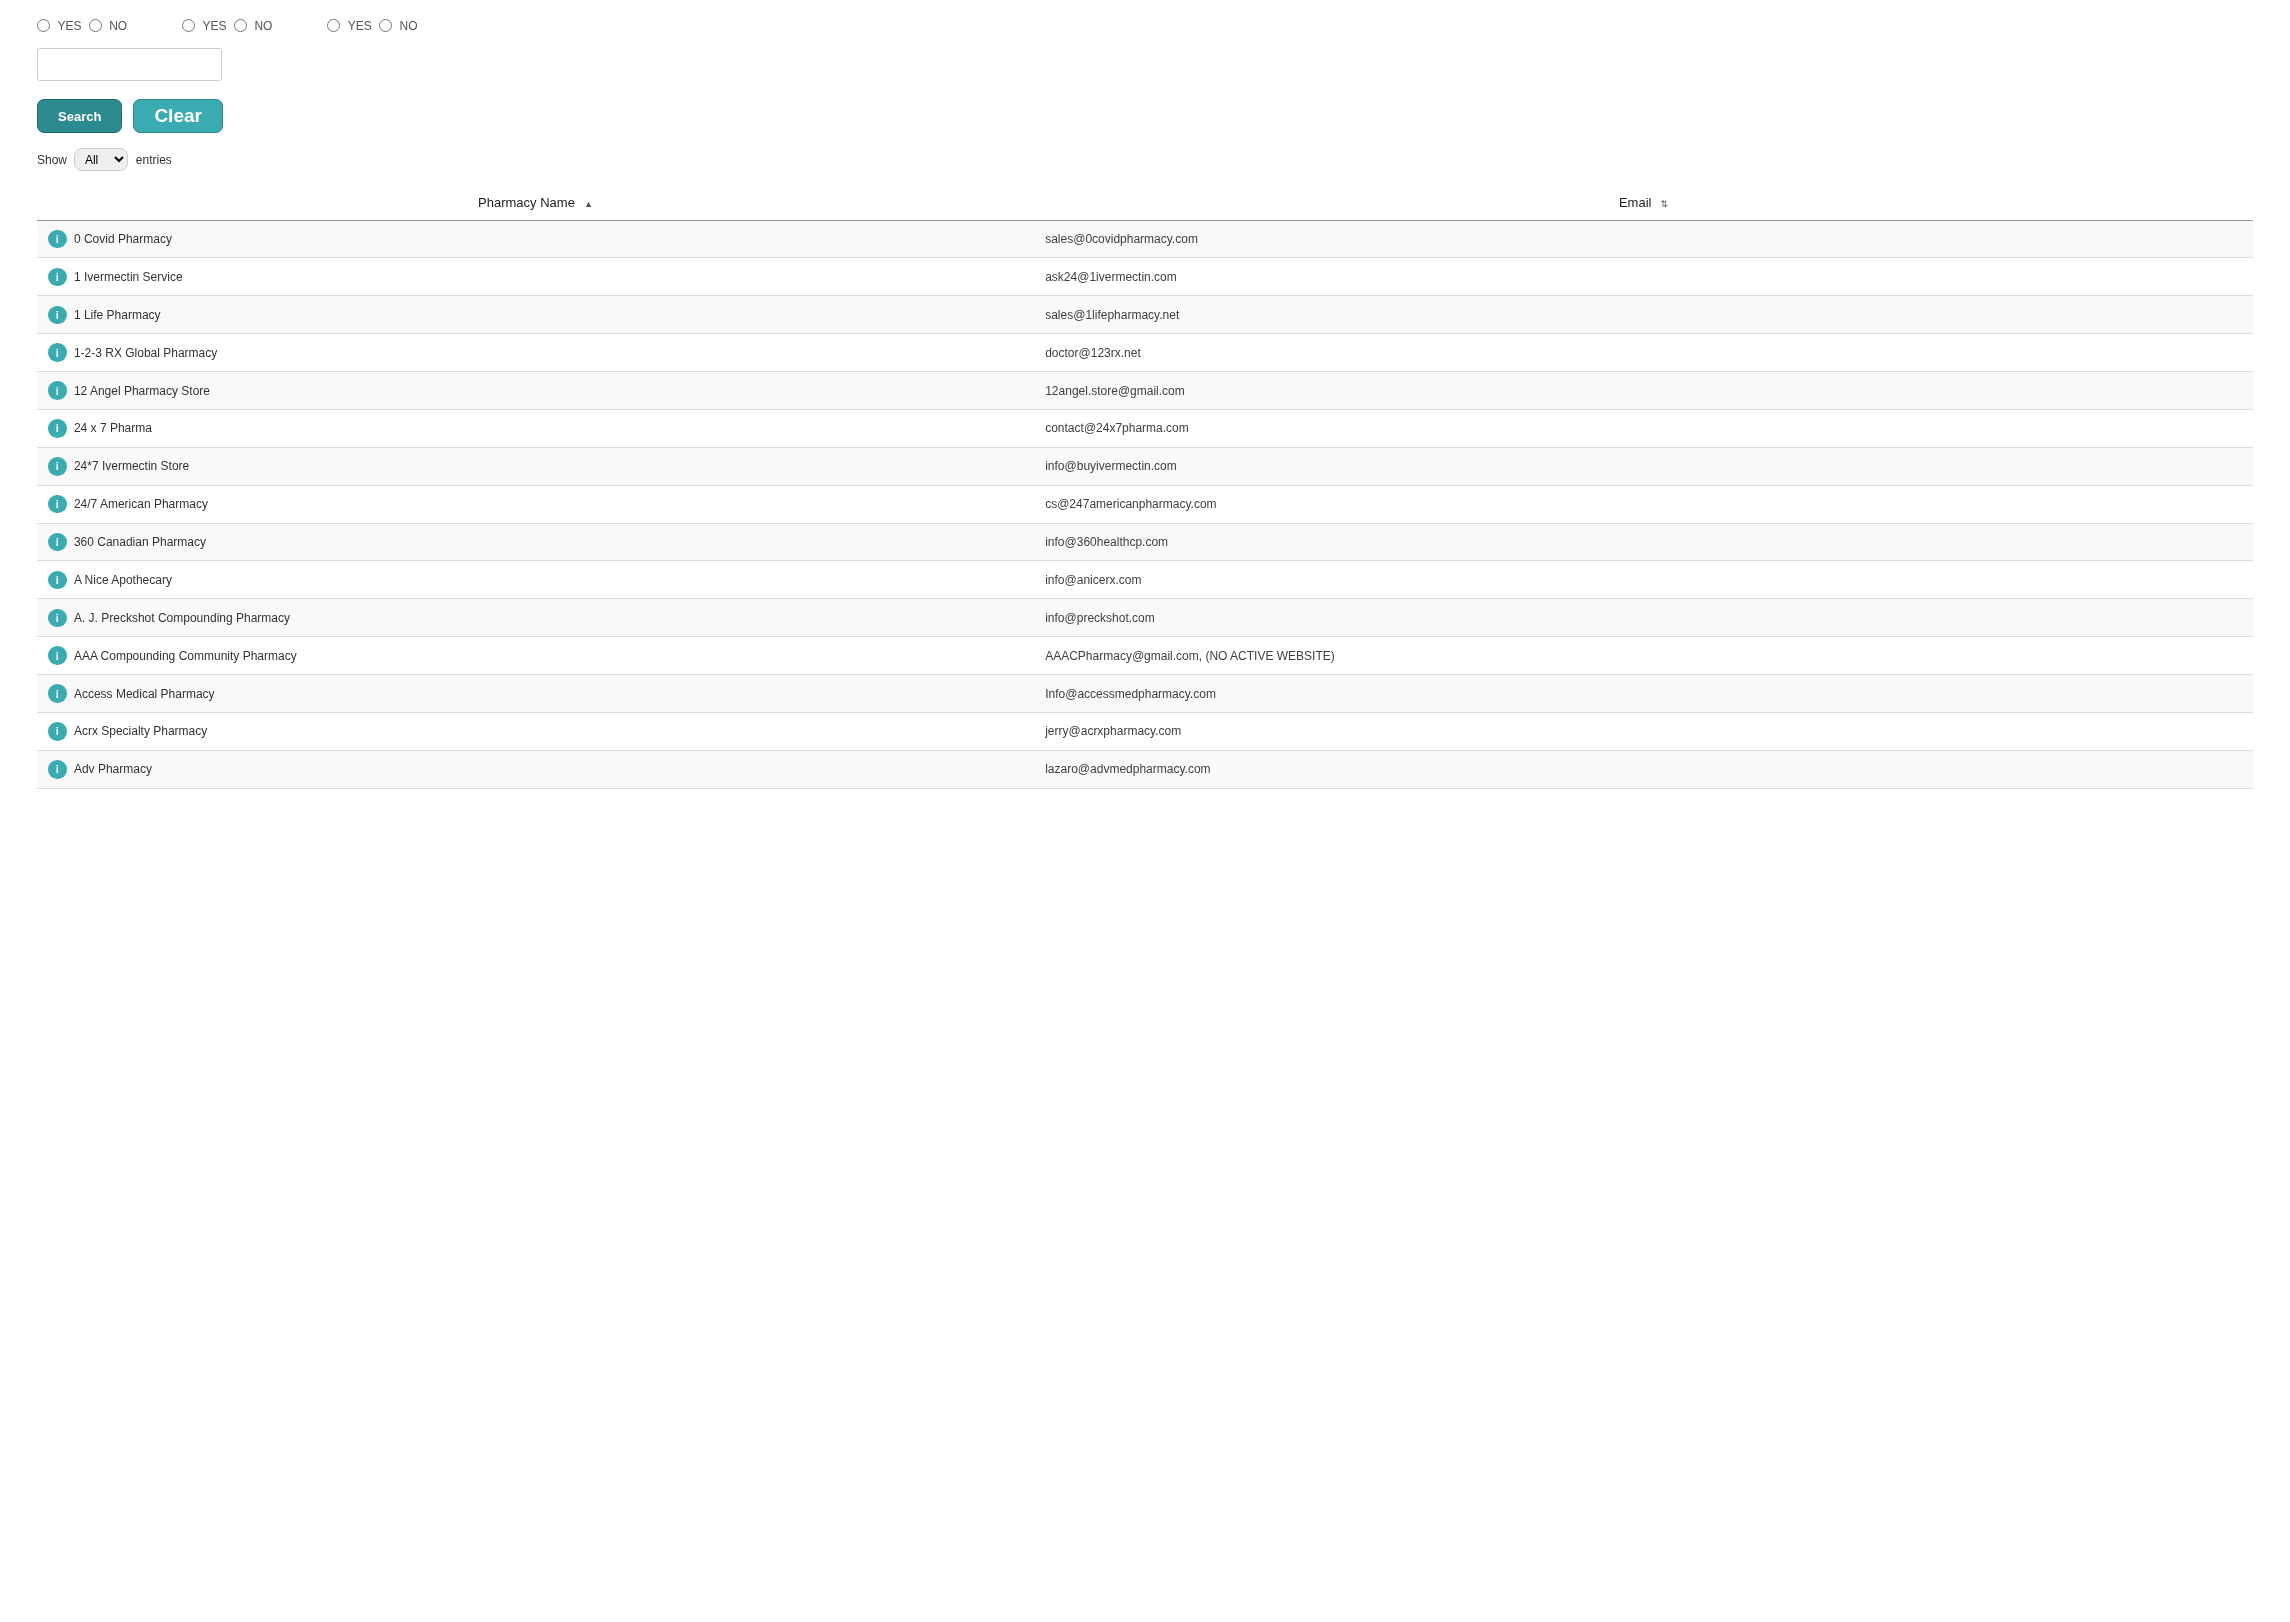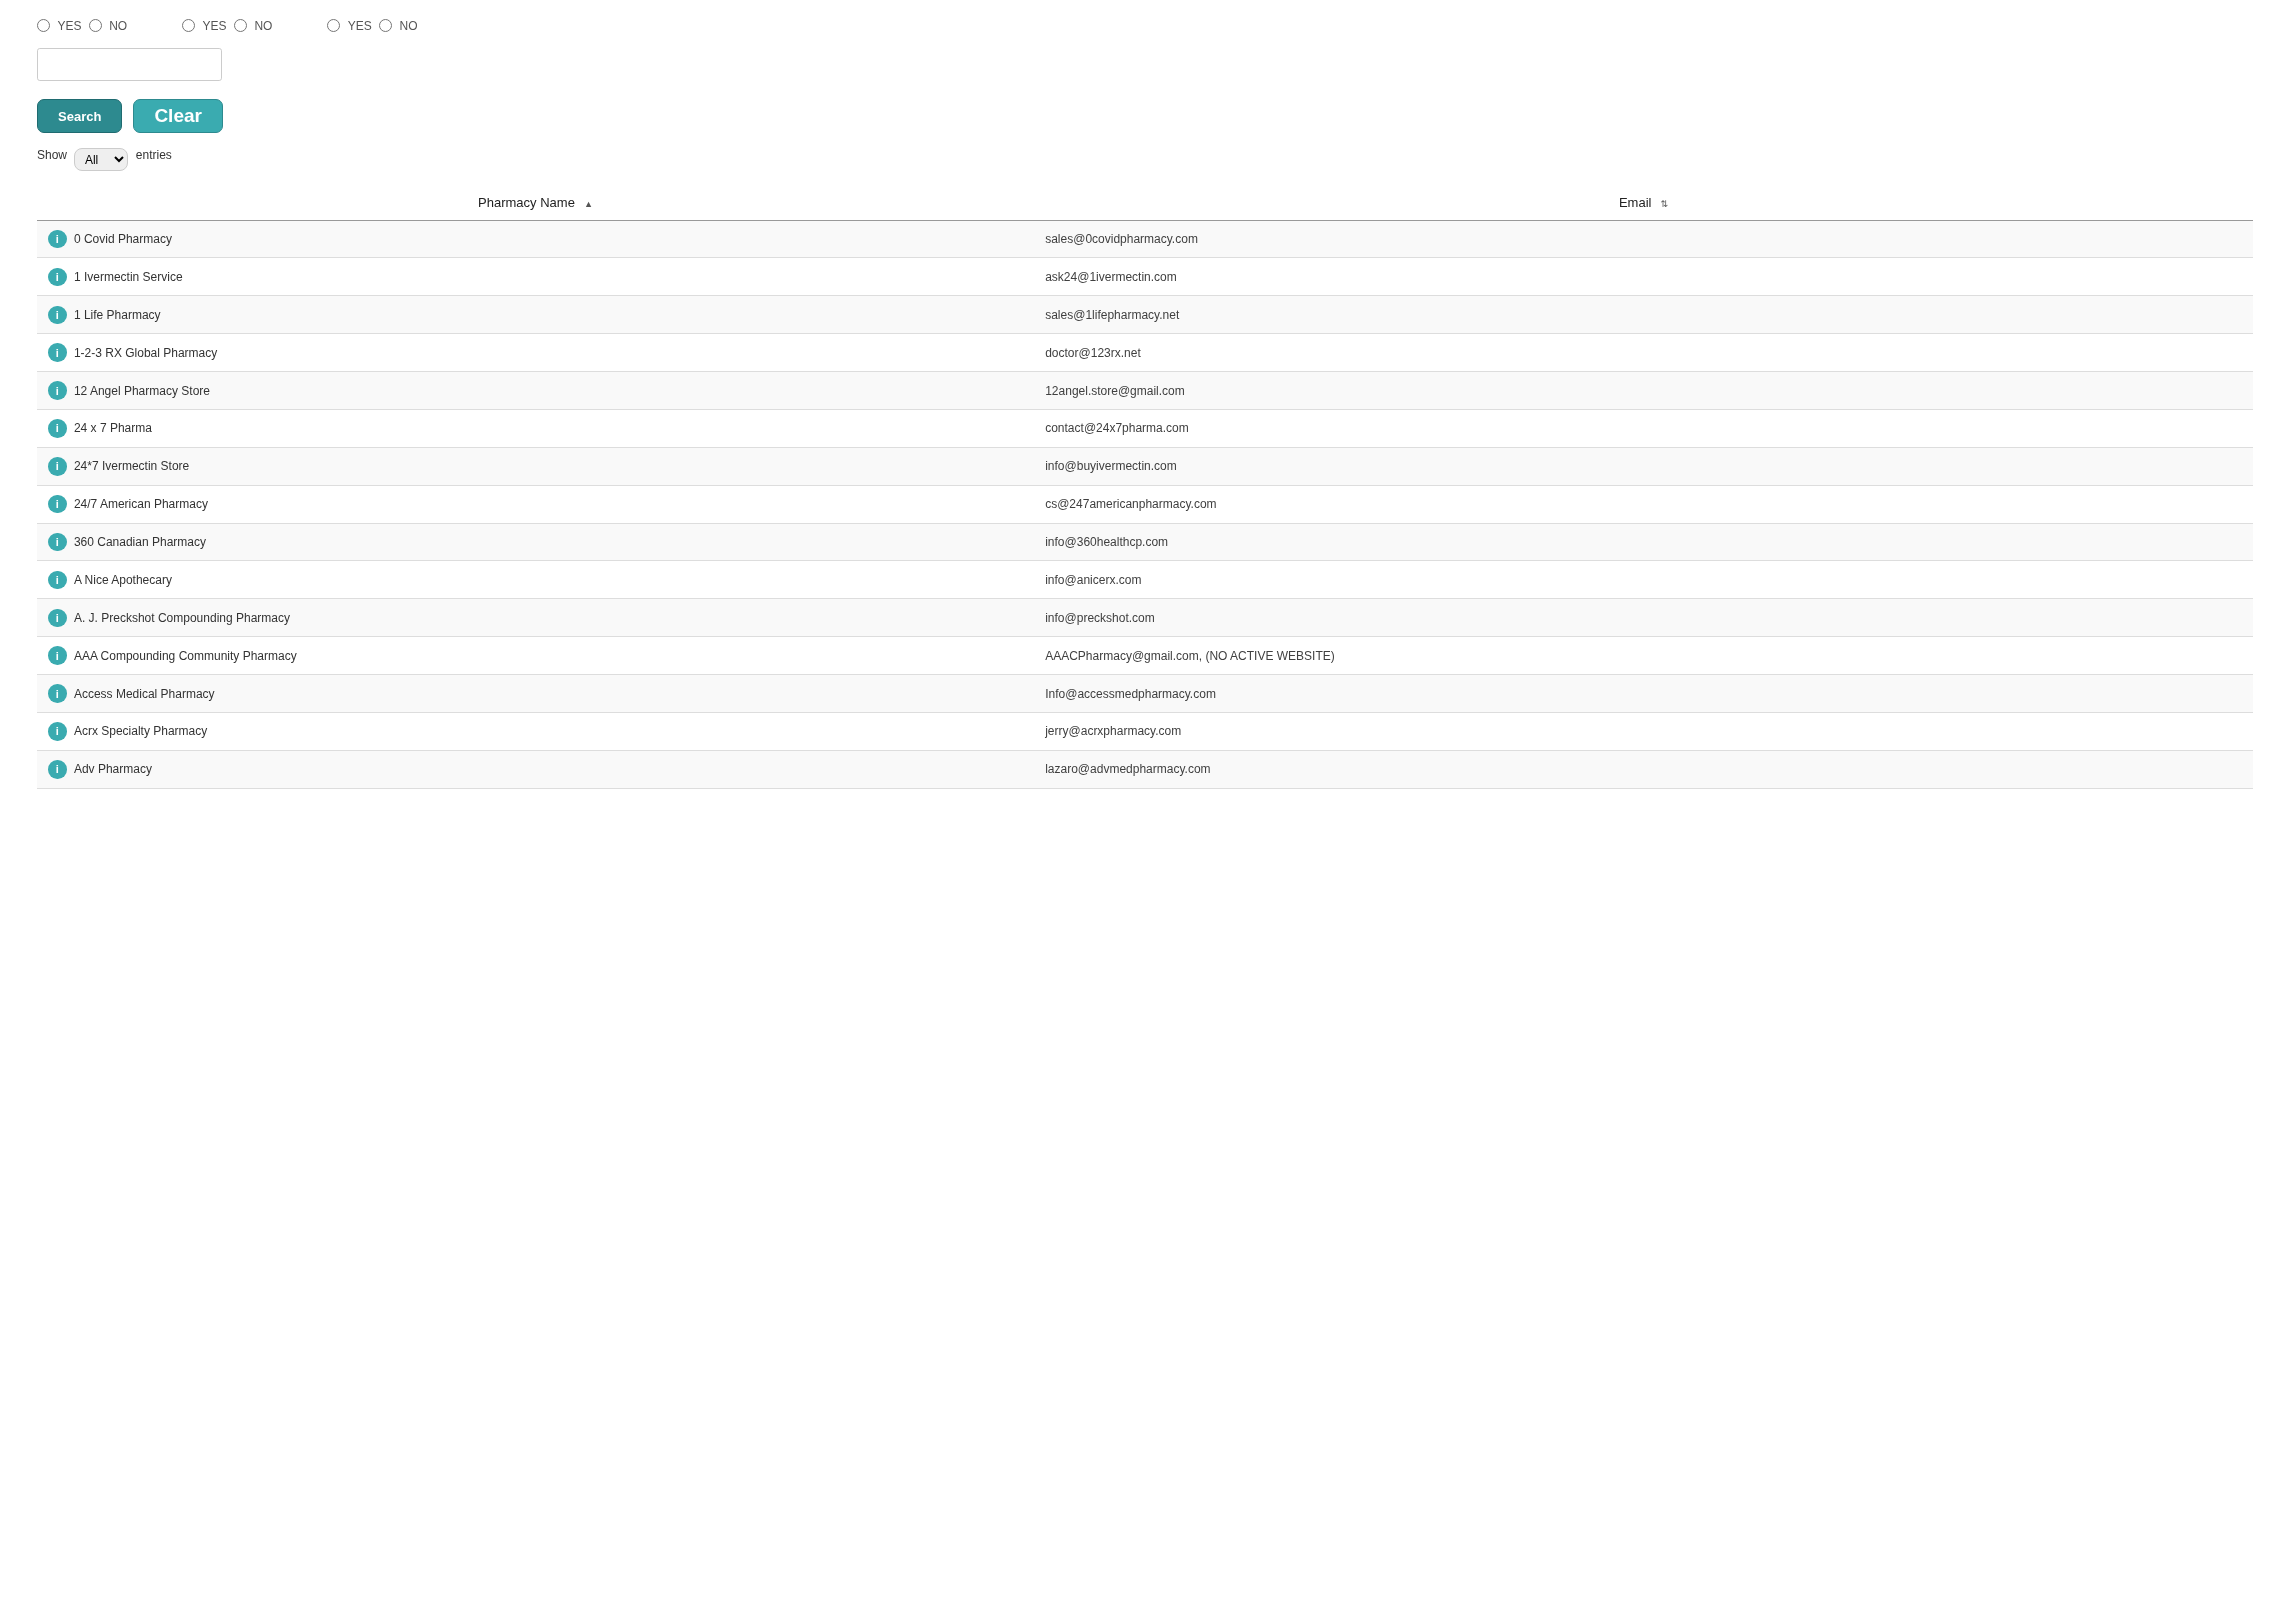--- a/index.html
+++ b/index.html
@@ -64,20 +64,21 @@
       border: 1.8px solid #2d8a8f;
       border-radius: 7px;
       padding: 5px 20px;
       font-size: 19px;
       font-weight: bold;
       cursor: pointer;
     }
 
     .show-row {
       display: flex;
+      align-items: center;
       gap: 7.4px;
       margin-bottom: 14.8px;
       font-size: 12px;
       color: #333;
     }
     .show-select {
       border: 0.9px solid #ccc;
       border-radius: 8px;
       padding: 2.8px 5.5px;
       font-size: 12px;

